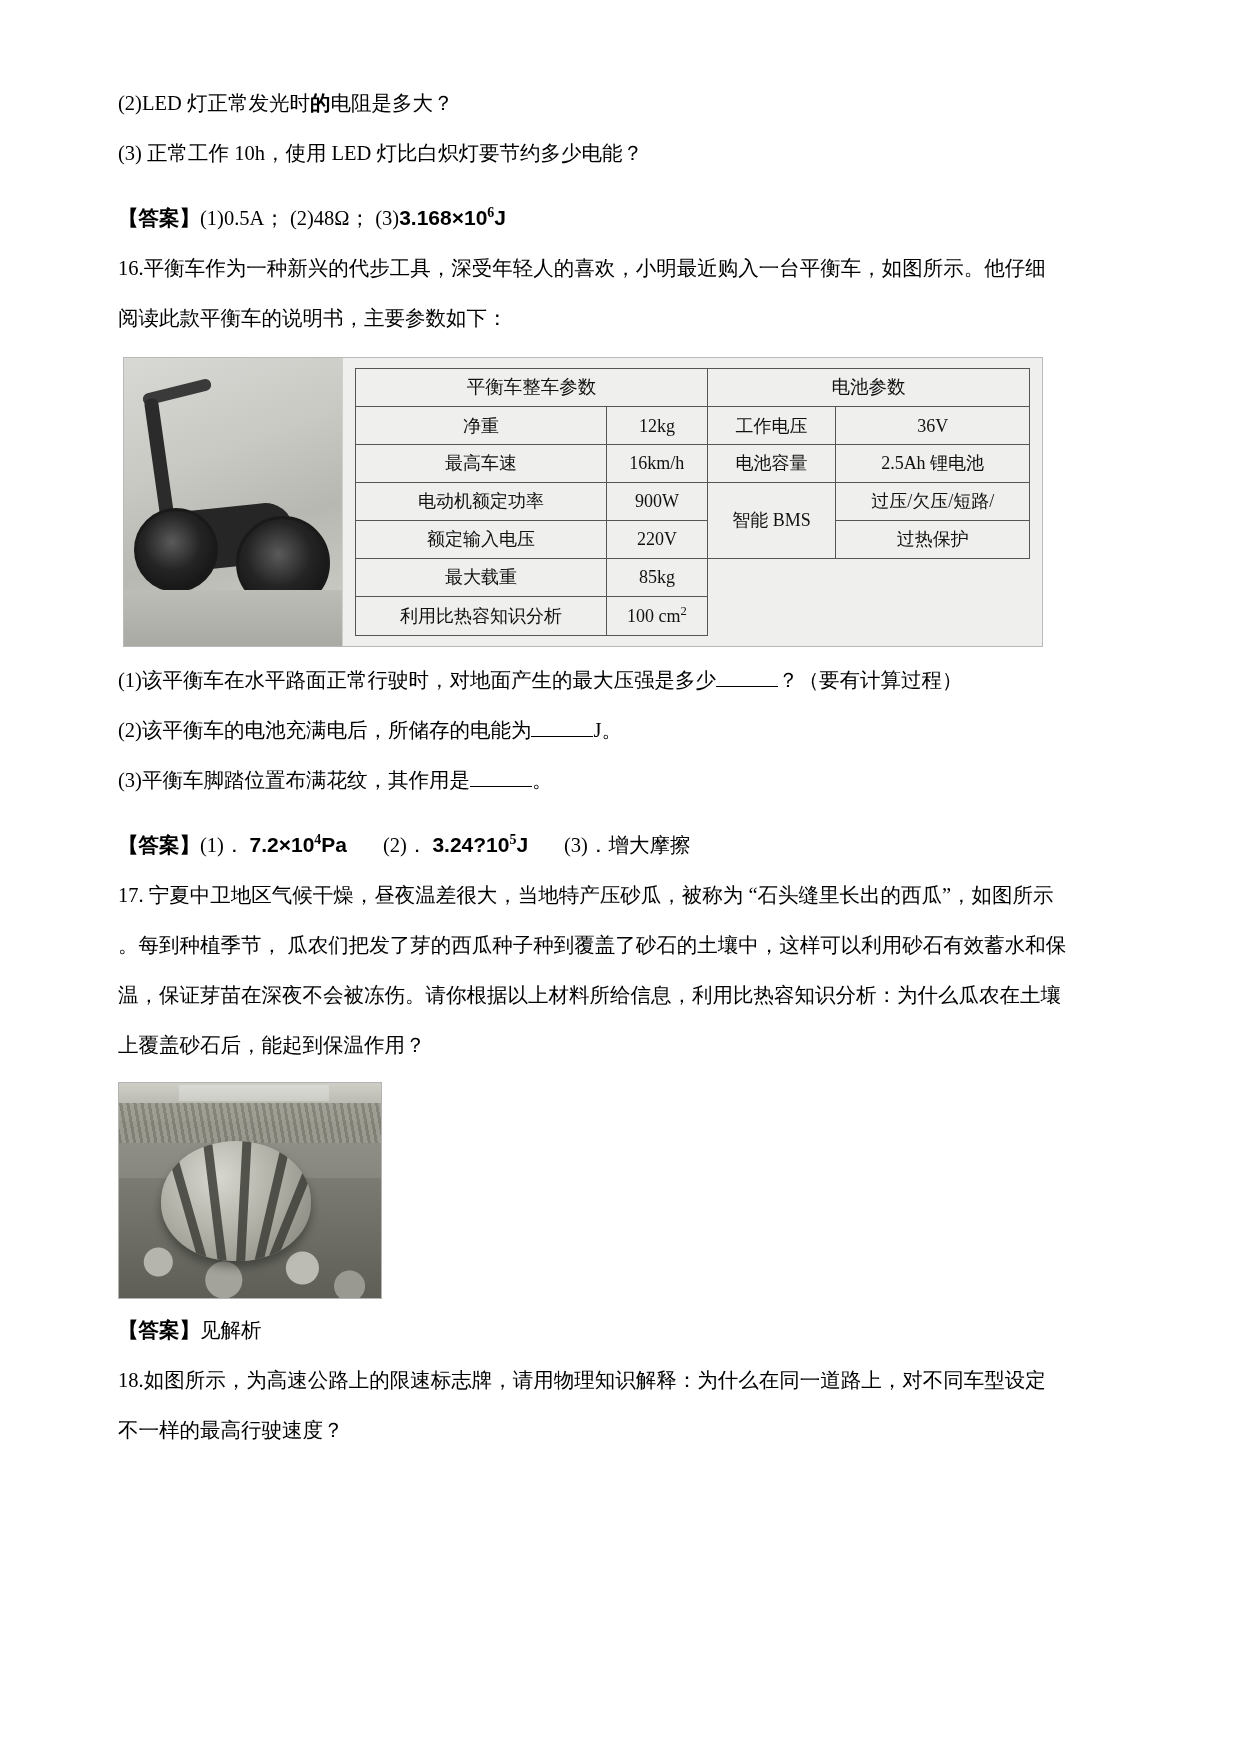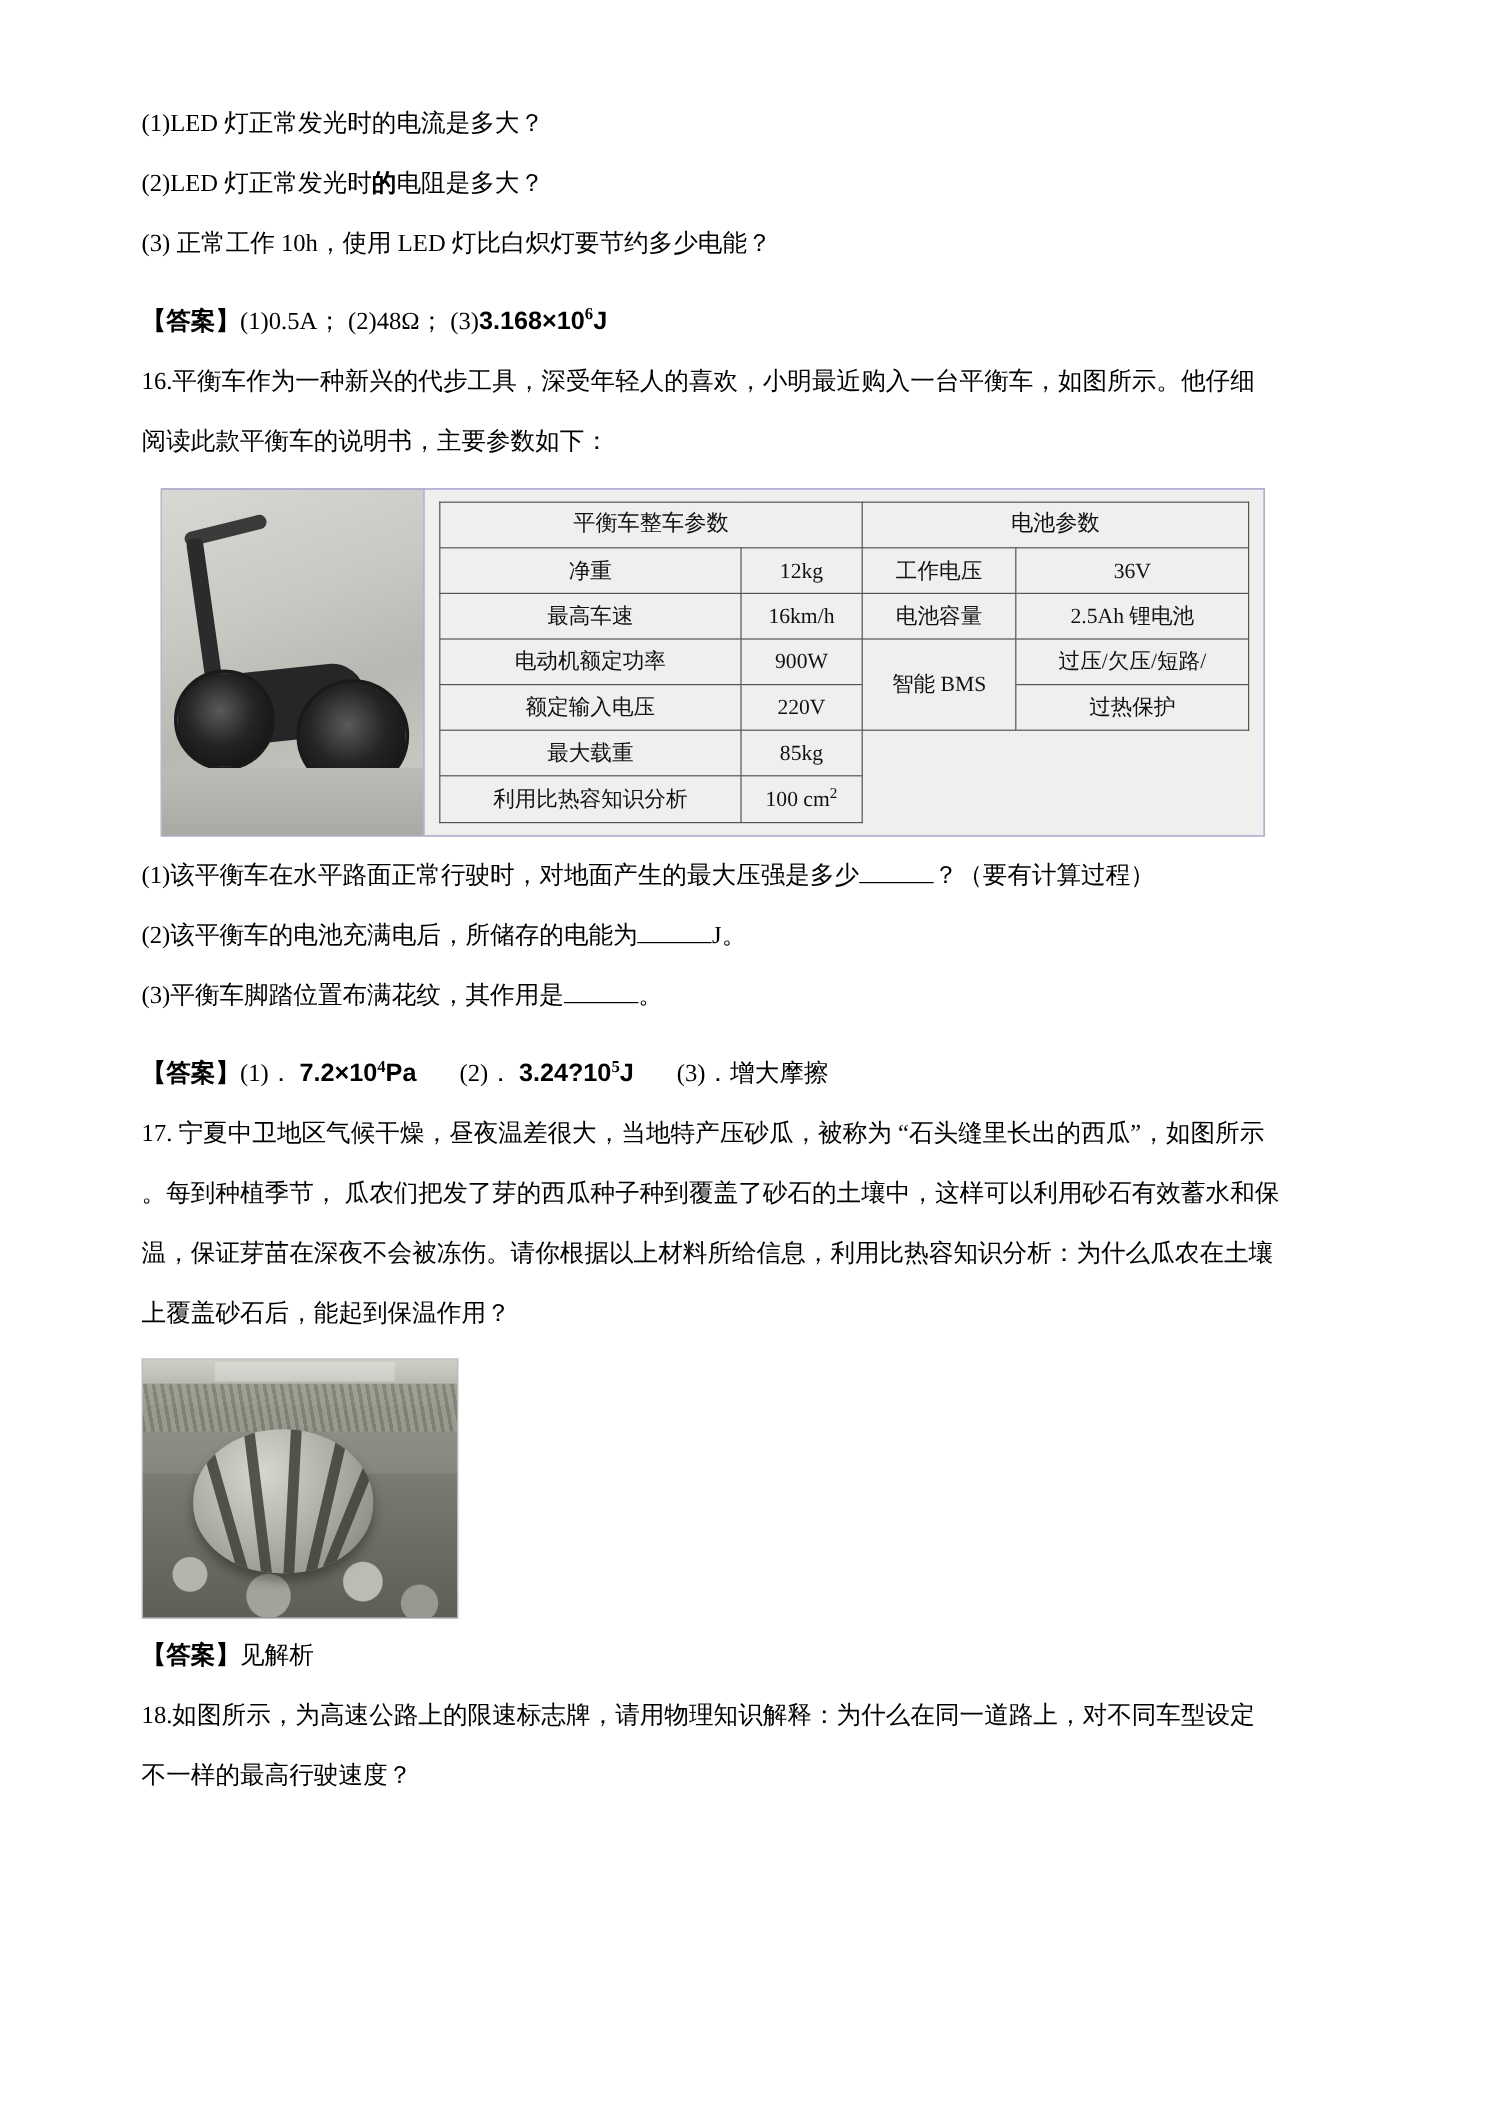--- a/index.html
+++ b/index.html
@@ -51,26 +51,26 @@
   .blank {
     display: inline-block;
     border-bottom: 1px solid #000;
     width: 62px;
     vertical-align: baseline;
   }
   .gap-sm { height: 10px; }
 
   
   .fig16 {
-    margin: 14px 0 8px 16px;
+    margin: 14px 0 8px 5px;
     display: flex;
     width: 920px;
     height: 290px;
     border: 1px solid #b9b9b9;
-    background: #8b5cf6;
+    background: #fde047;
     box-sizing: border-box;
   }
   .fig16 .photo {
     width: 218px;
     height: 100%;
     background:
       linear-gradient(160deg, #d8d8d4 0%, #c9c9c4 35%, #b8b8b2 60%, #d2d2cc 100%);
     position: relative;
     overflow: hidden;
     border-right: 1px solid #cfcfcb;
@@ -201,21 +201,20 @@
     position: absolute; left: 60px; top: 2px; width: 150px; height: 16px;
     background: rgba(255,255,255,0.25);
   }
 </style>
 </head>
 <body>
 
 <div class="page">
   <div class="content">
 
-    <p class="q">(1)LED 灯正常发光时的电流是多大？</p>
 
     <p class="q">
       <span>(2)LED 灯正常发光时</span><span class="bold">的</span><span>电阻是多大？</span>
     </p>
 
     <p class="q">(3) 正常工作 10h，使用 LED 灯比白炽灯要节约多少电能？</p>
 
     <div class="gap-sm"></div>
 
     <p class="q">

